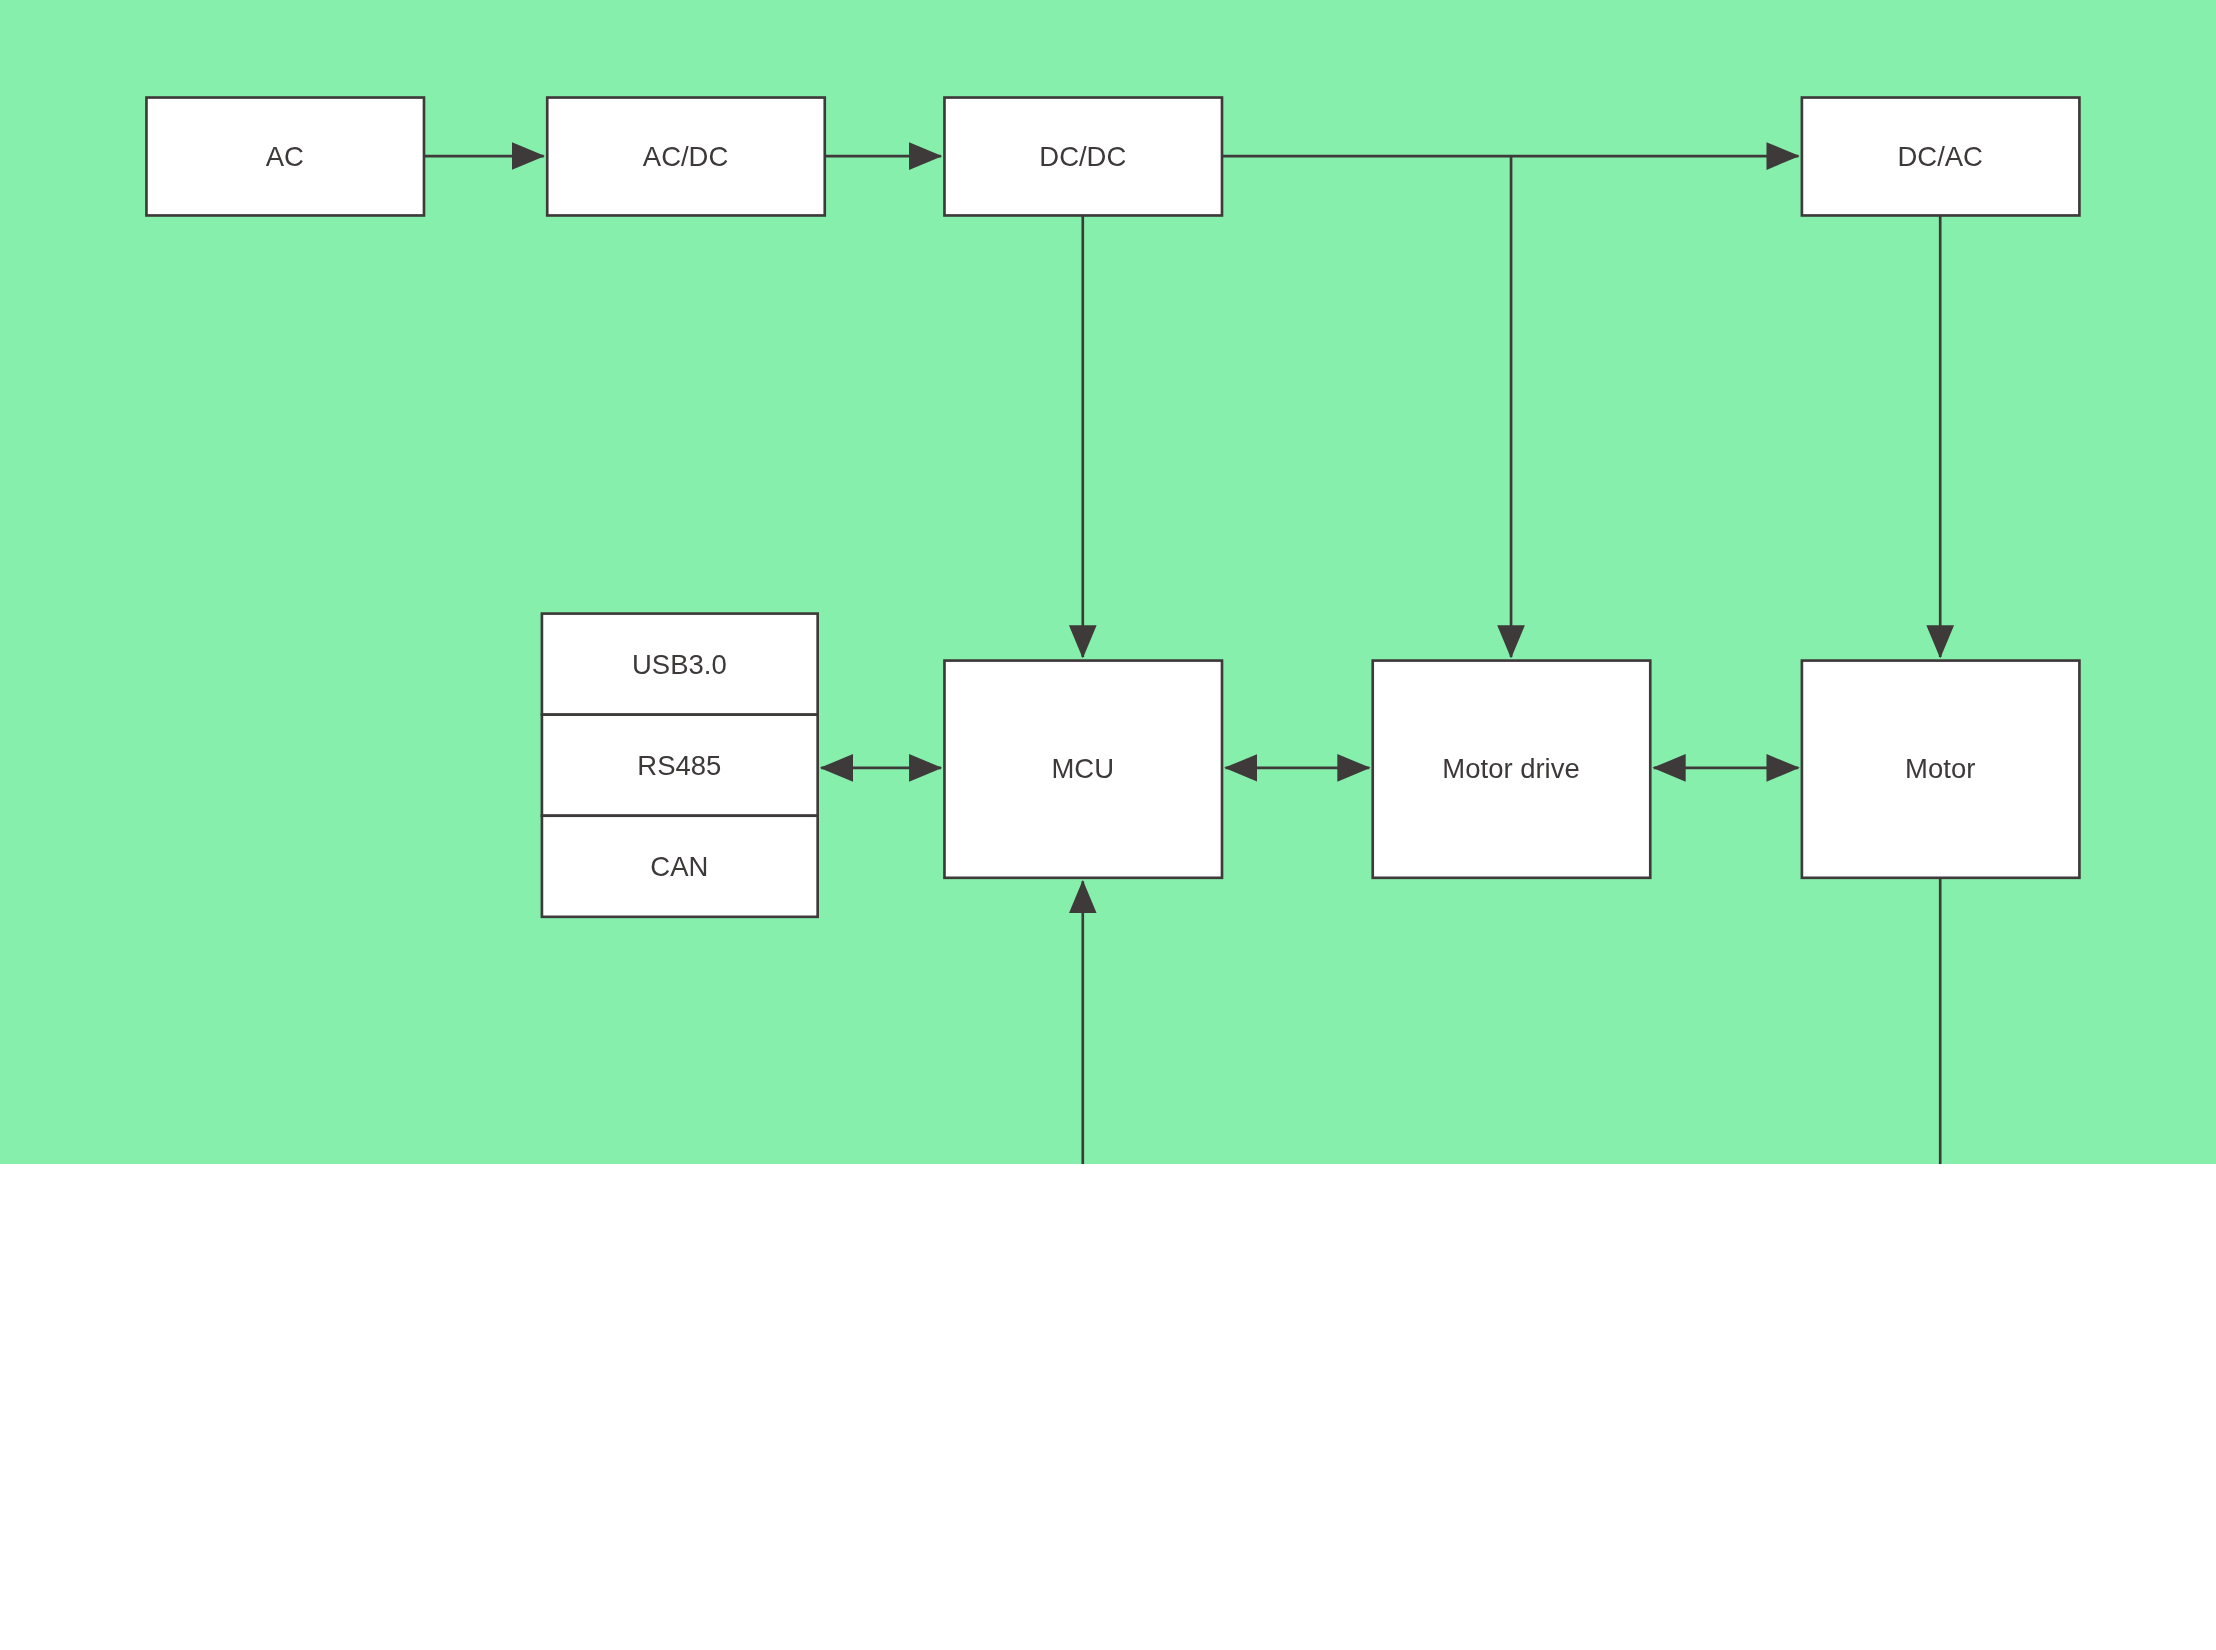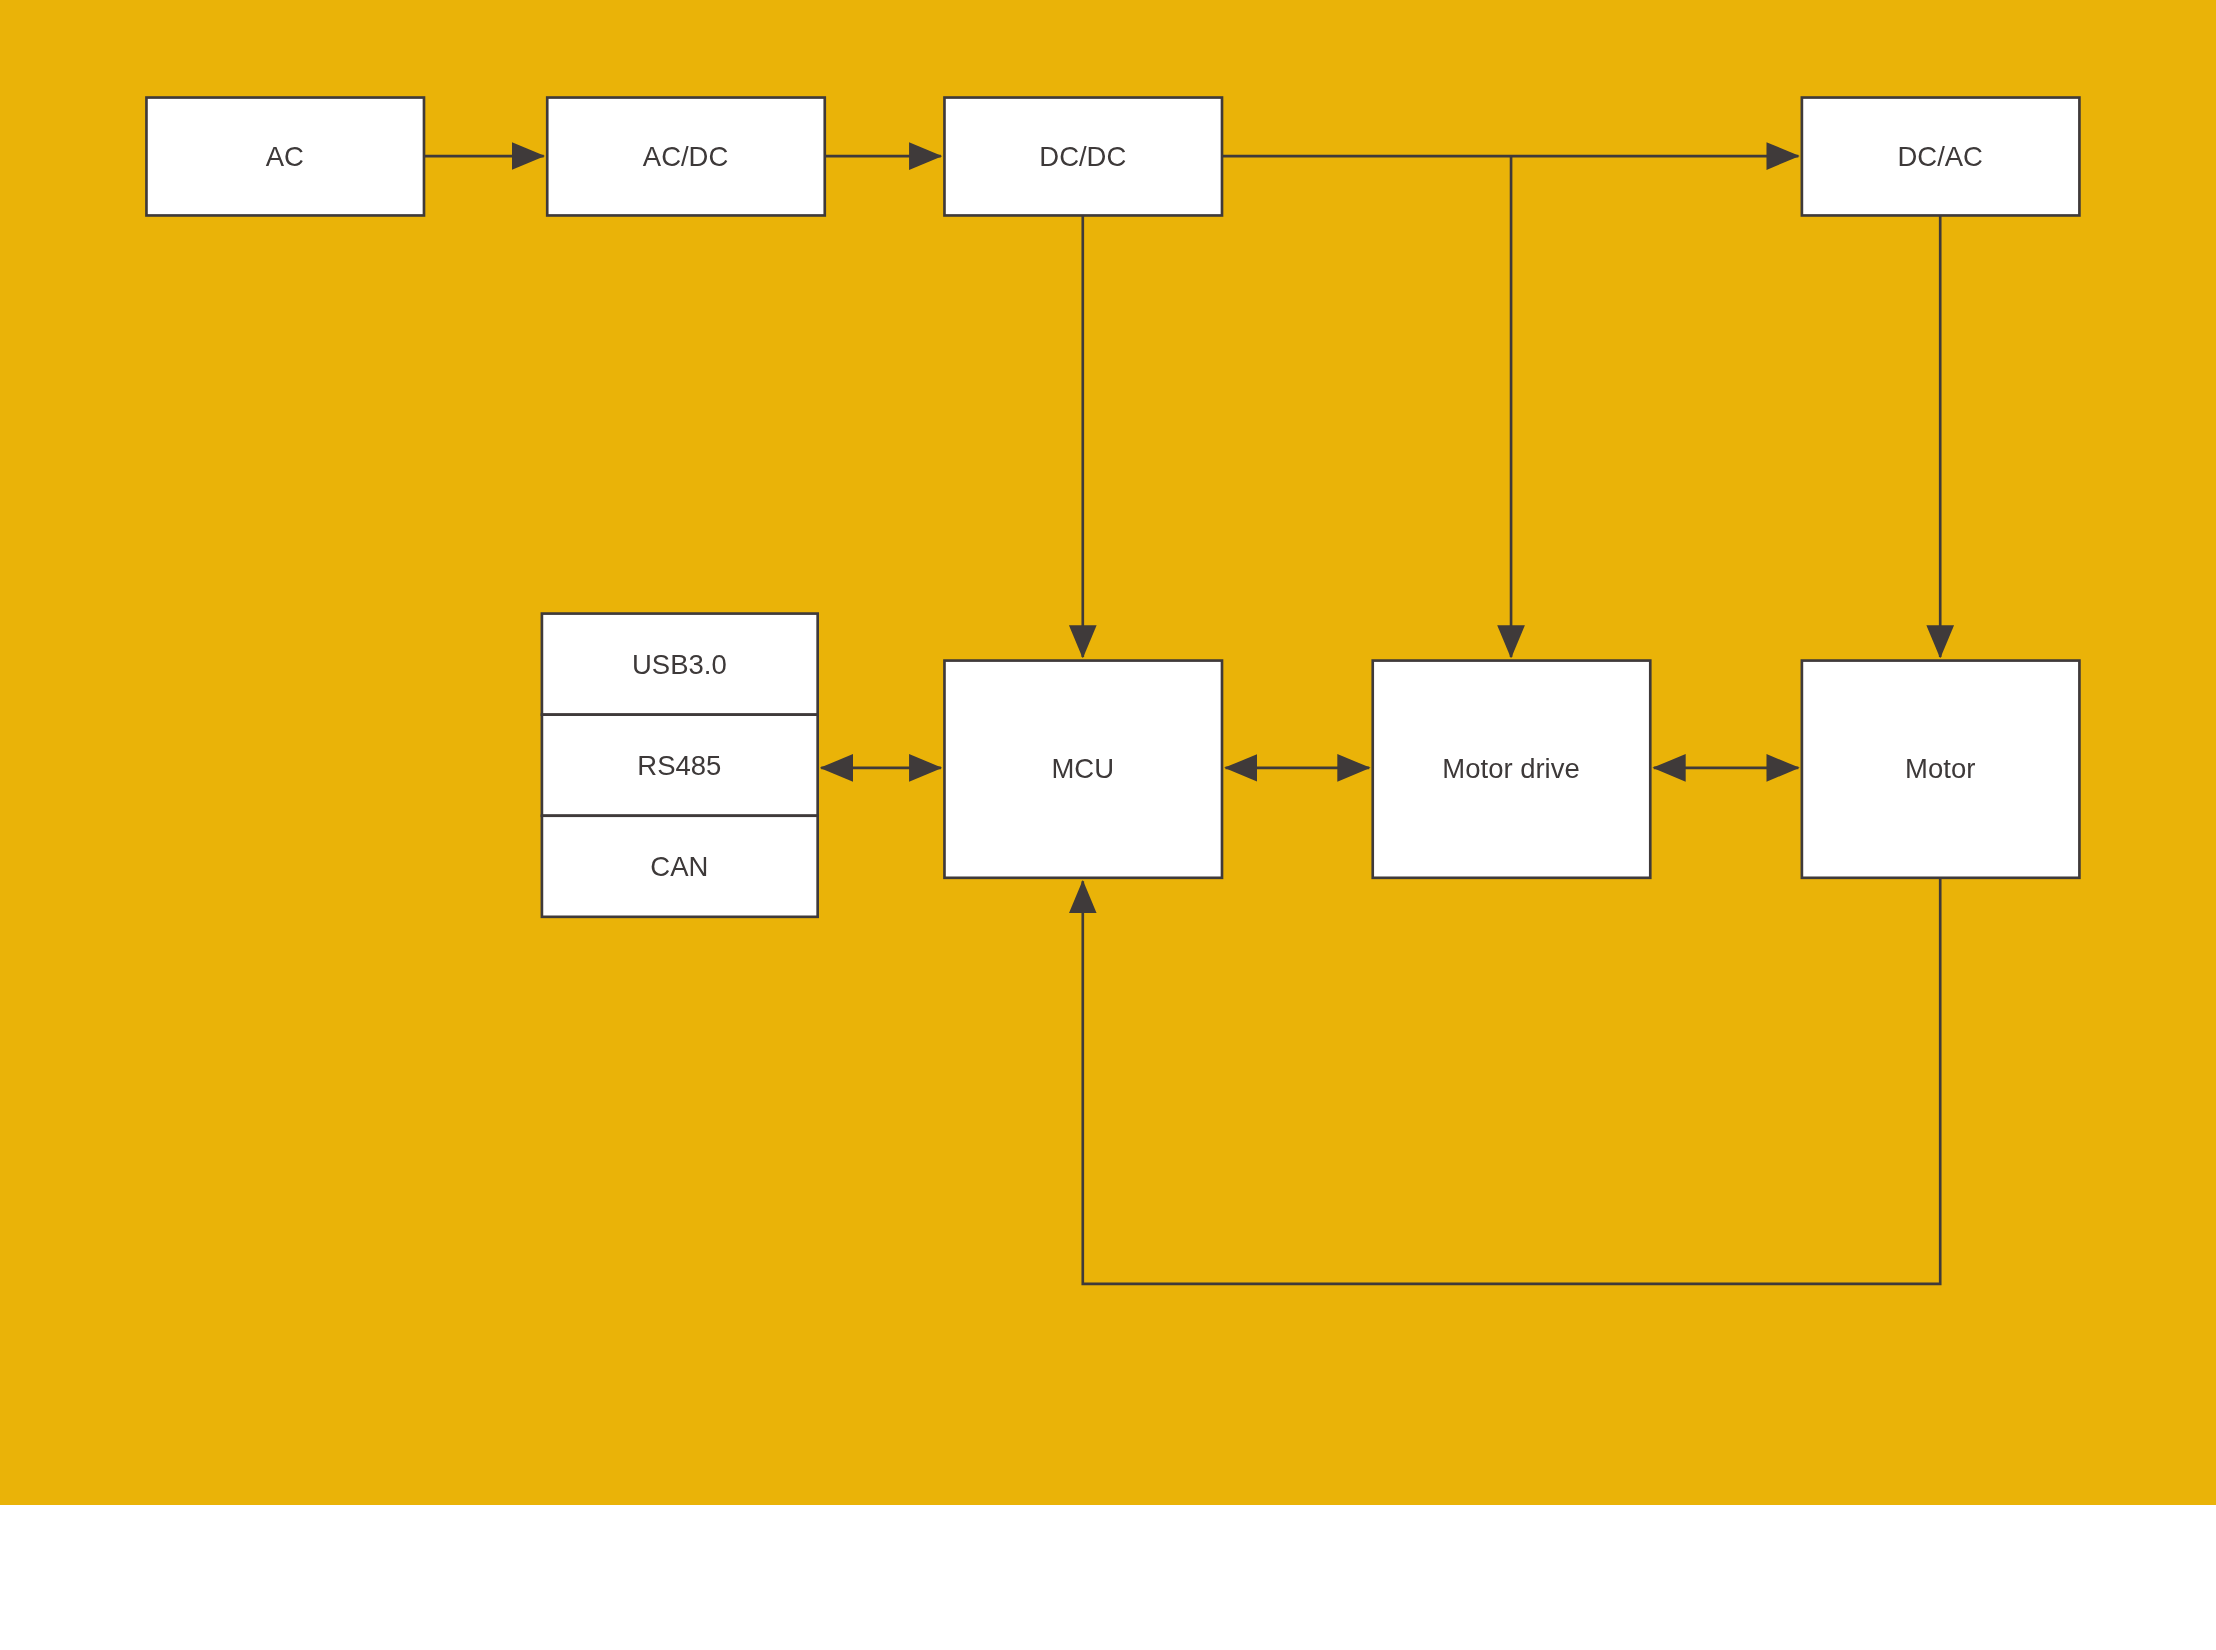--- a/index.html
+++ b/index.html
@@ -3,22 +3,22 @@
 <meta charset="utf-8">
 <style>
   html, body {
     margin: 0;
     padding: 0;
     background: #ffffff;
   }
   .canvas {
     position: relative;
     width: 2217px;
-    height: 1505px;
-    background: #eab308;
+    height: 1164px;
+    background: #86efac;
     font-family: "Liberation Sans", "DejaVu Sans", sans-serif;
     text-align: center;
   }
   svg { display: block; }
   .node-rect {
     fill: #ffffff;
     stroke: #3f3a3a;
     stroke-width: 3;
   }
   .node-label {

